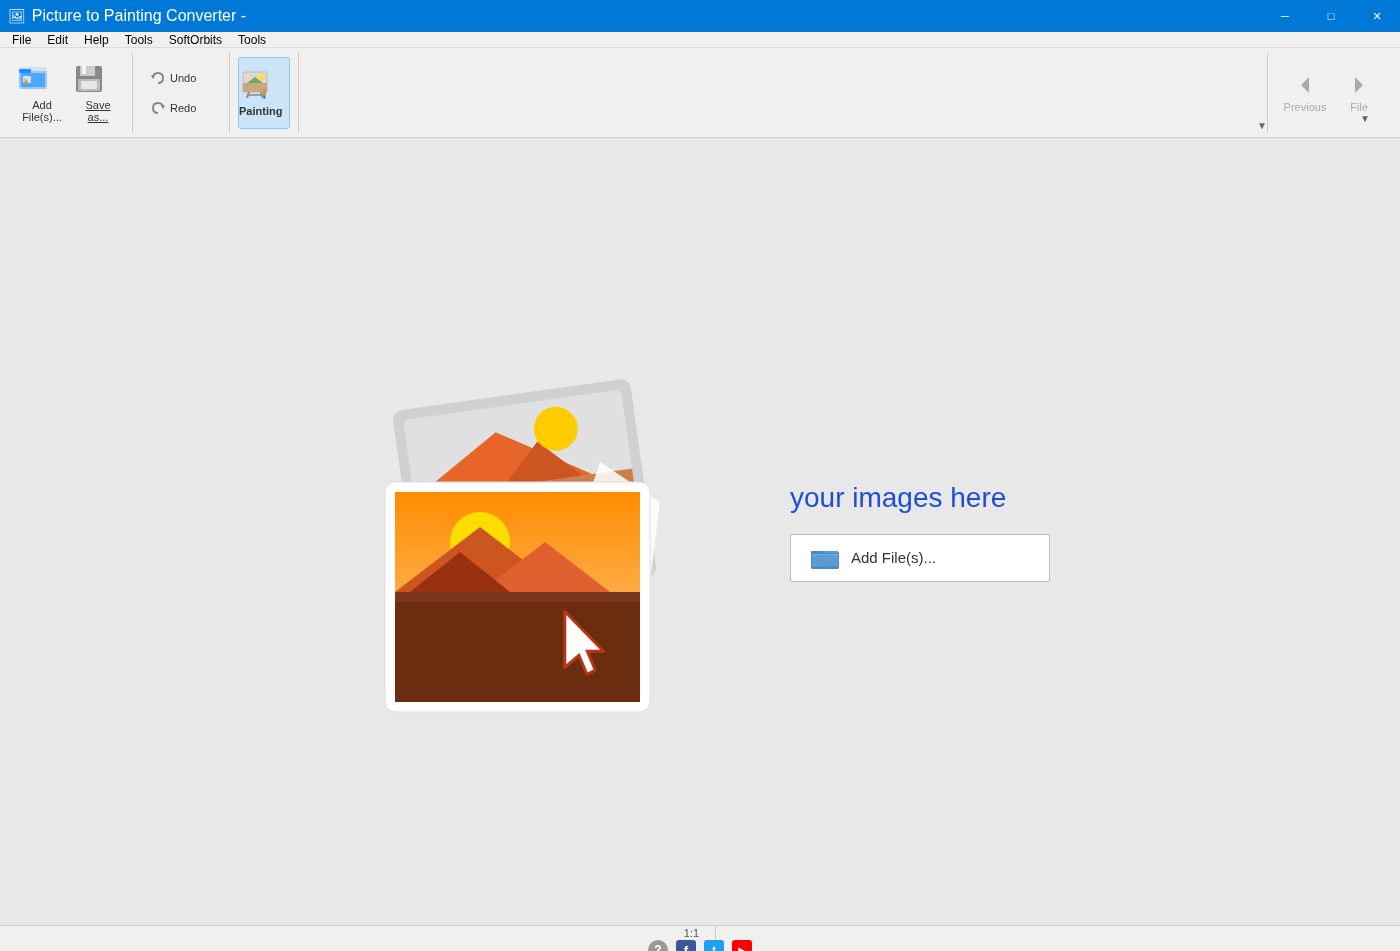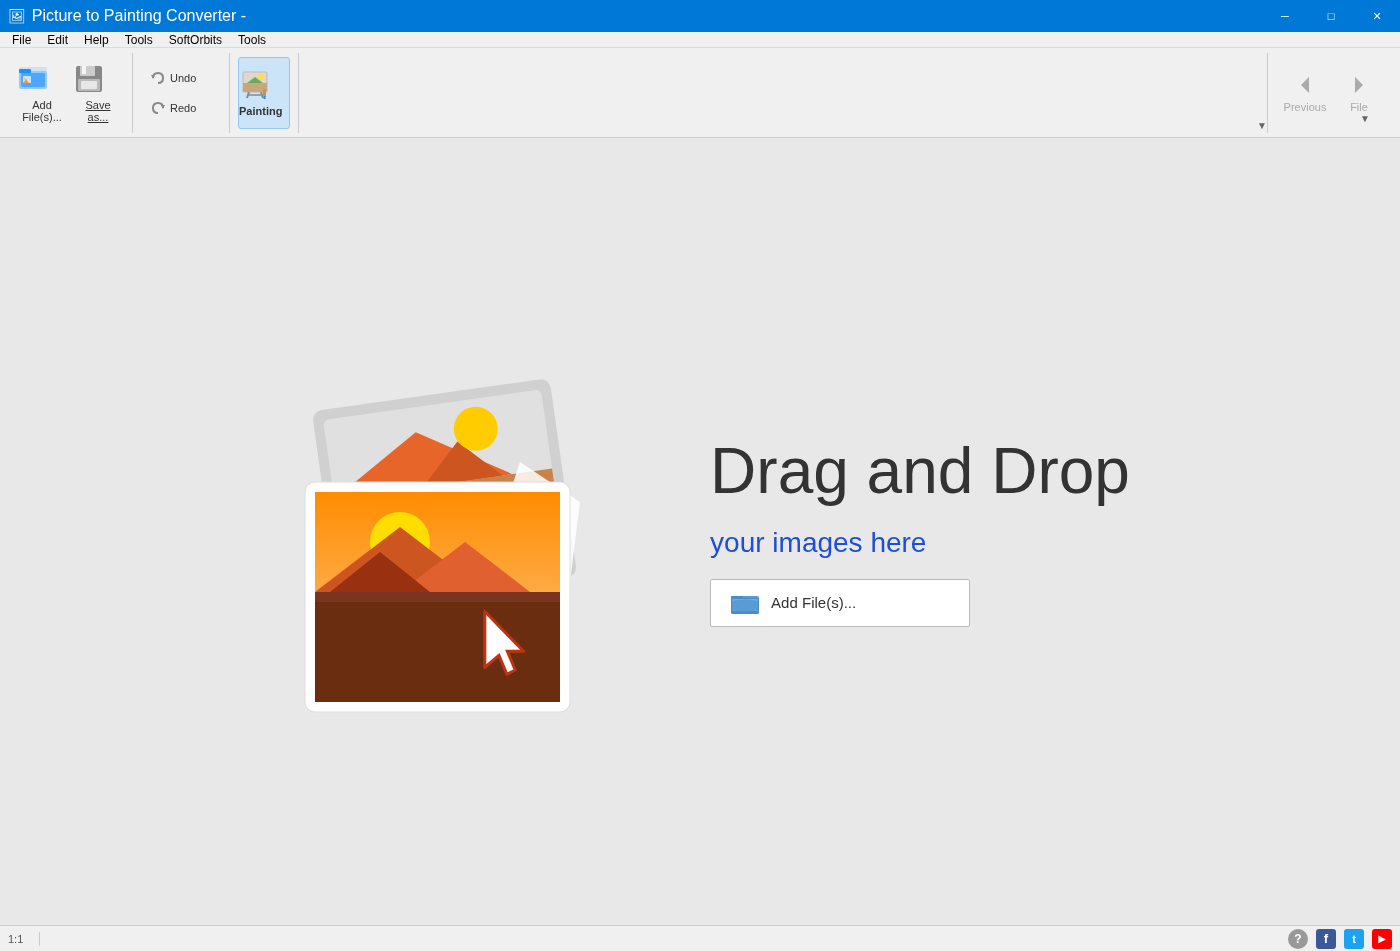--- a/index.html
+++ b/index.html
@@ -240,20 +240,21 @@
       height: 26px;
       background: #f0f0f0;
       border-top: 1px solid #ccc;
       display: flex;
       align-items: center;
       padding: 0 8px;
       font-size: 11px;
       color: #555;
       flex-shrink: 0;
       justify-content: space-between;
+      flex-direction: column;
     }
     #status-left {
       display: flex;
       align-items: center;
       gap: 16px;
     }
     #status-right {
       display: flex;
       align-items: center;
       gap: 8px;
@@ -444,21 +445,20 @@
           <polygon points="0,0 0,55 14,43 22,62 30,58 22,39 38,39" fill="white" stroke="#cc4422" stroke-width="3" stroke-linejoin="round"></polygon>
 
           <polygon points="0,0 0,55 14,43 22,62 30,58 22,39 38,39" fill="white" opacity="0.9"></polygon>
 
           <polygon points="0,0 0,55 14,43 22,62 30,58 22,39 38,39" fill="none" stroke="#bb3311" stroke-width="2.5"></polygon>
         </g>
       </svg>
     </div>
 
     <div id="drop-text-area">
-      <div id="drag-drop-title">Drag and Drop</div>
       <div id="drag-drop-subtitle">your images here</div>
       <button id="add-files-btn">
 
         <svg width="28" height="22" viewBox="0 0 28 22">
           <rect x="0" y="4" width="28" height="18" rx="2" fill="#5b9bd5"></rect>
           <rect x="0" y="6" width="28" height="16" rx="2" fill="#4a8bc4"></rect>
           <rect x="0" y="4" width="12" height="4" rx="1" fill="#4a8bc4"></rect>
           <rect x="1" y="7" width="26" height="12" rx="1" fill="#70aee0"></rect>
 
           <path d="M1,9 Q14,6 27,9 L27,18 Q14,21 1,18 Z" fill="#5b9bd5"></path>

